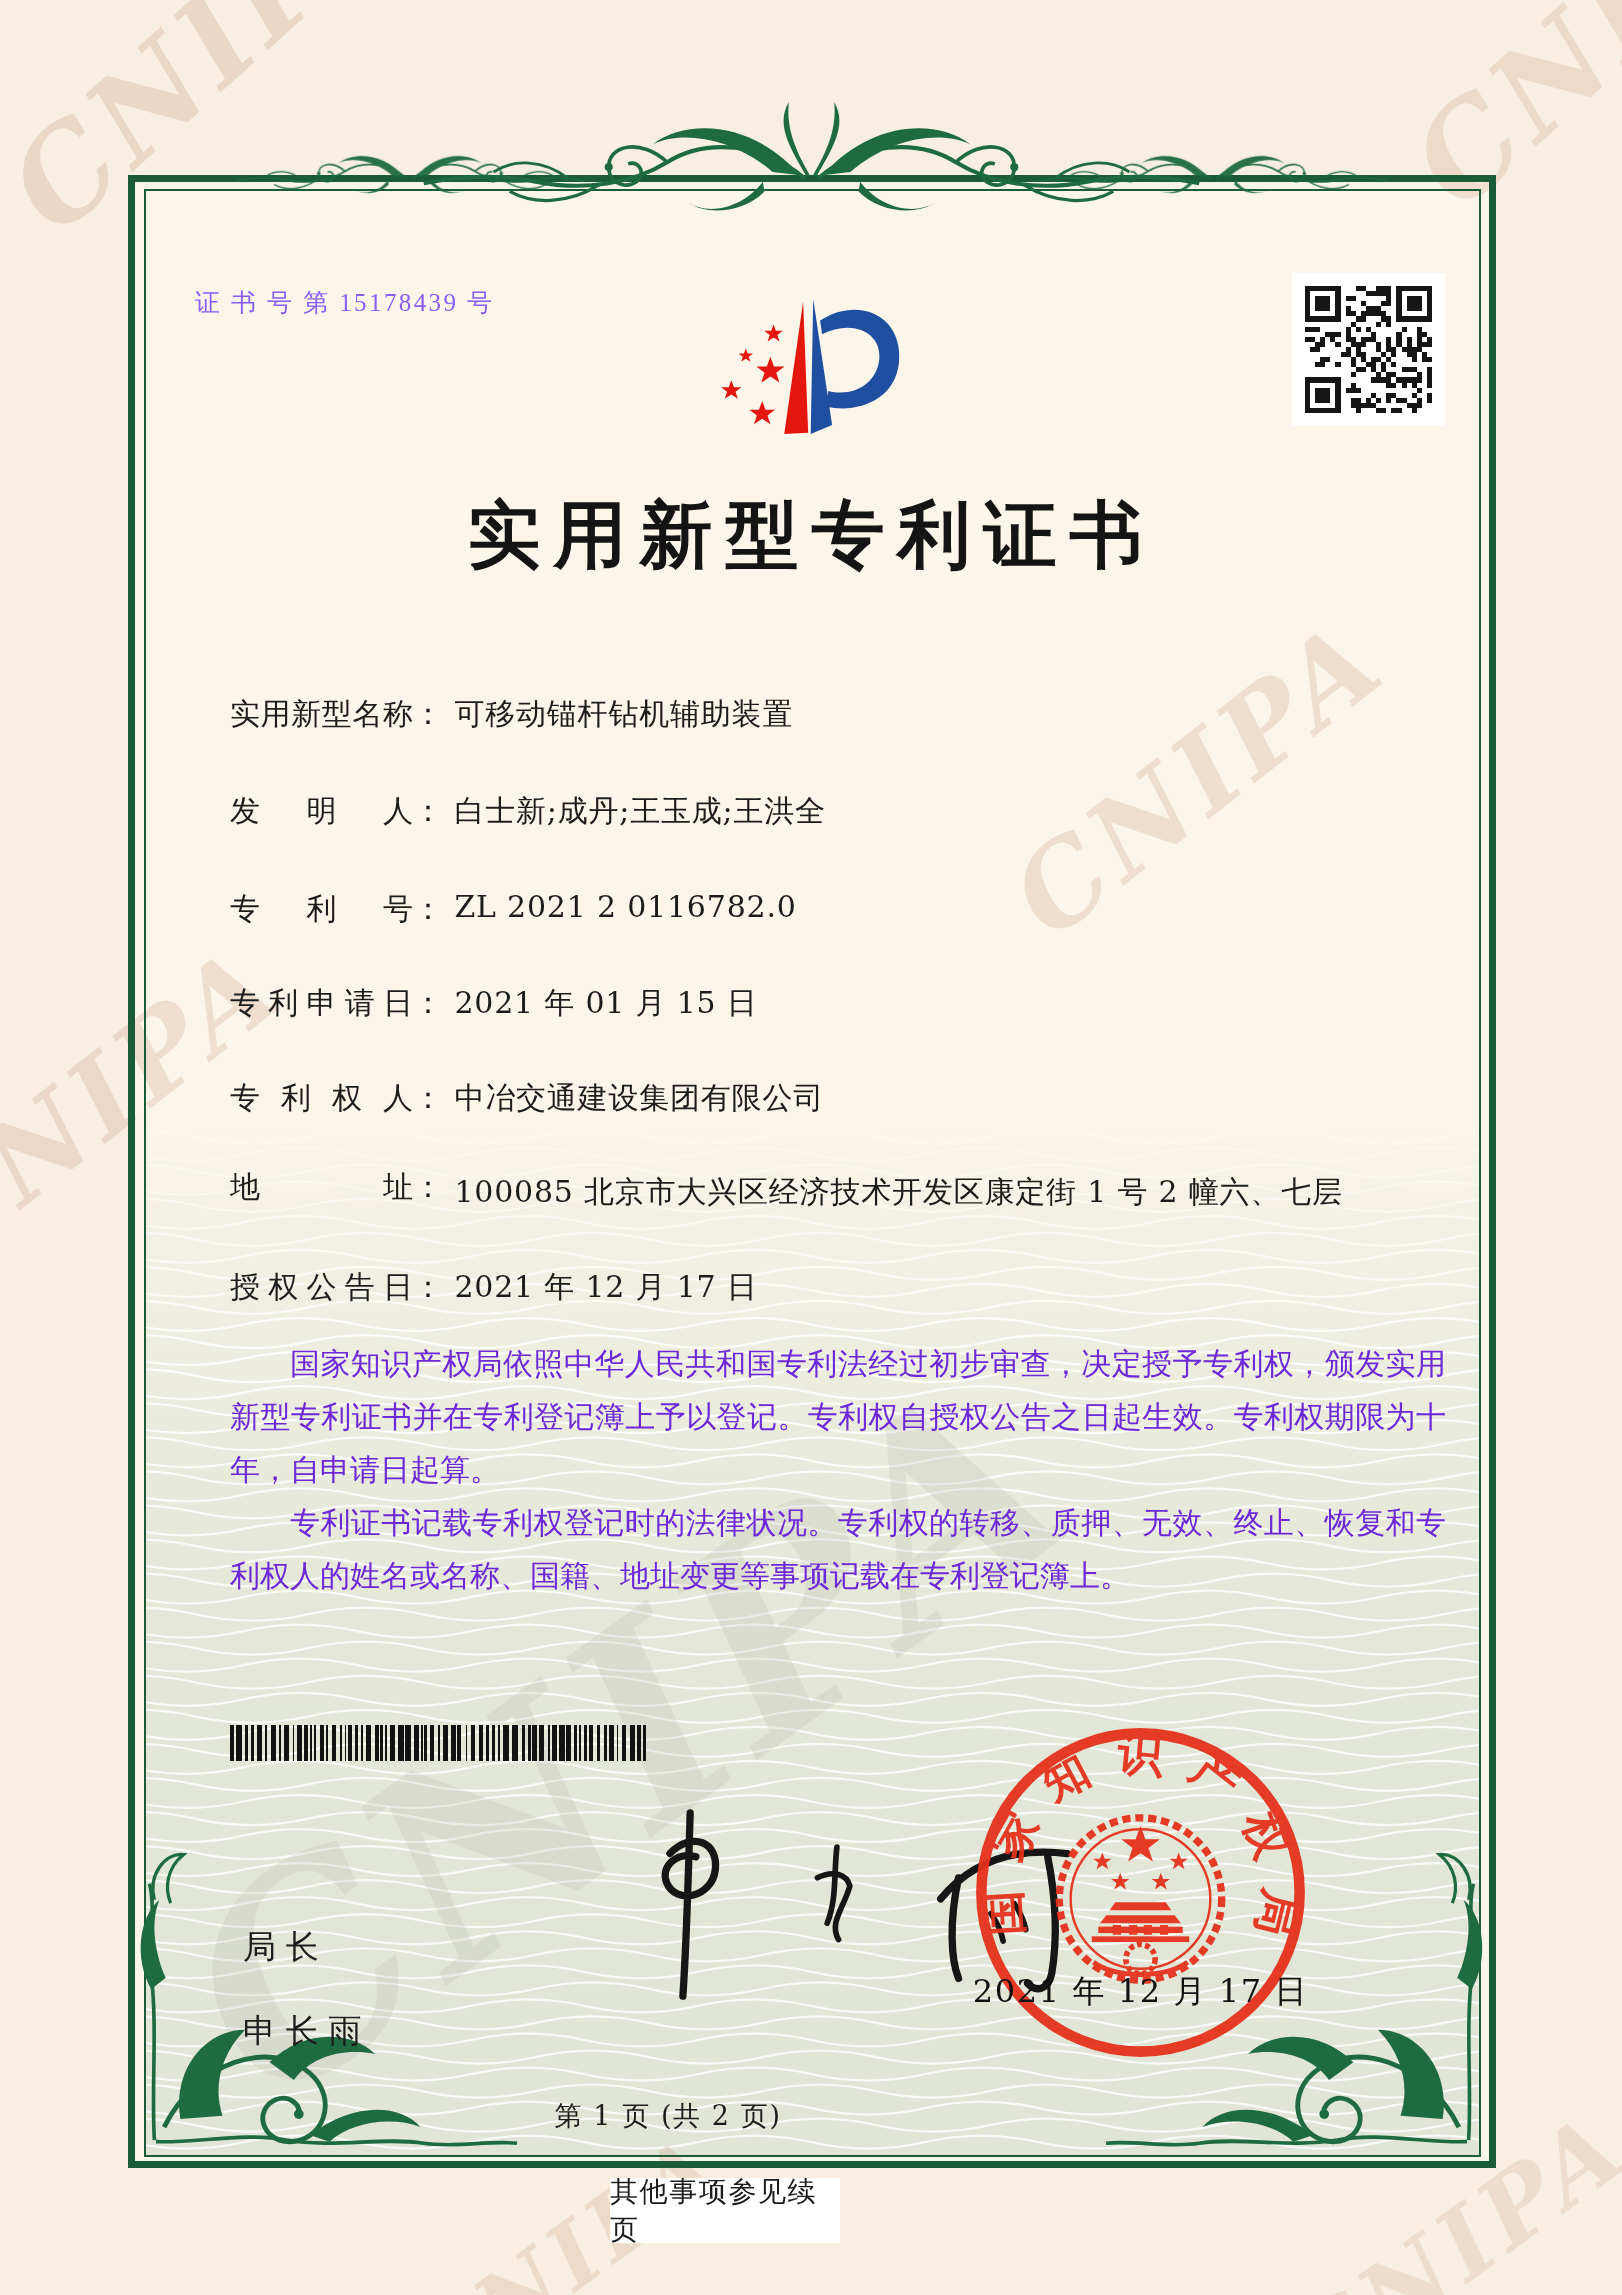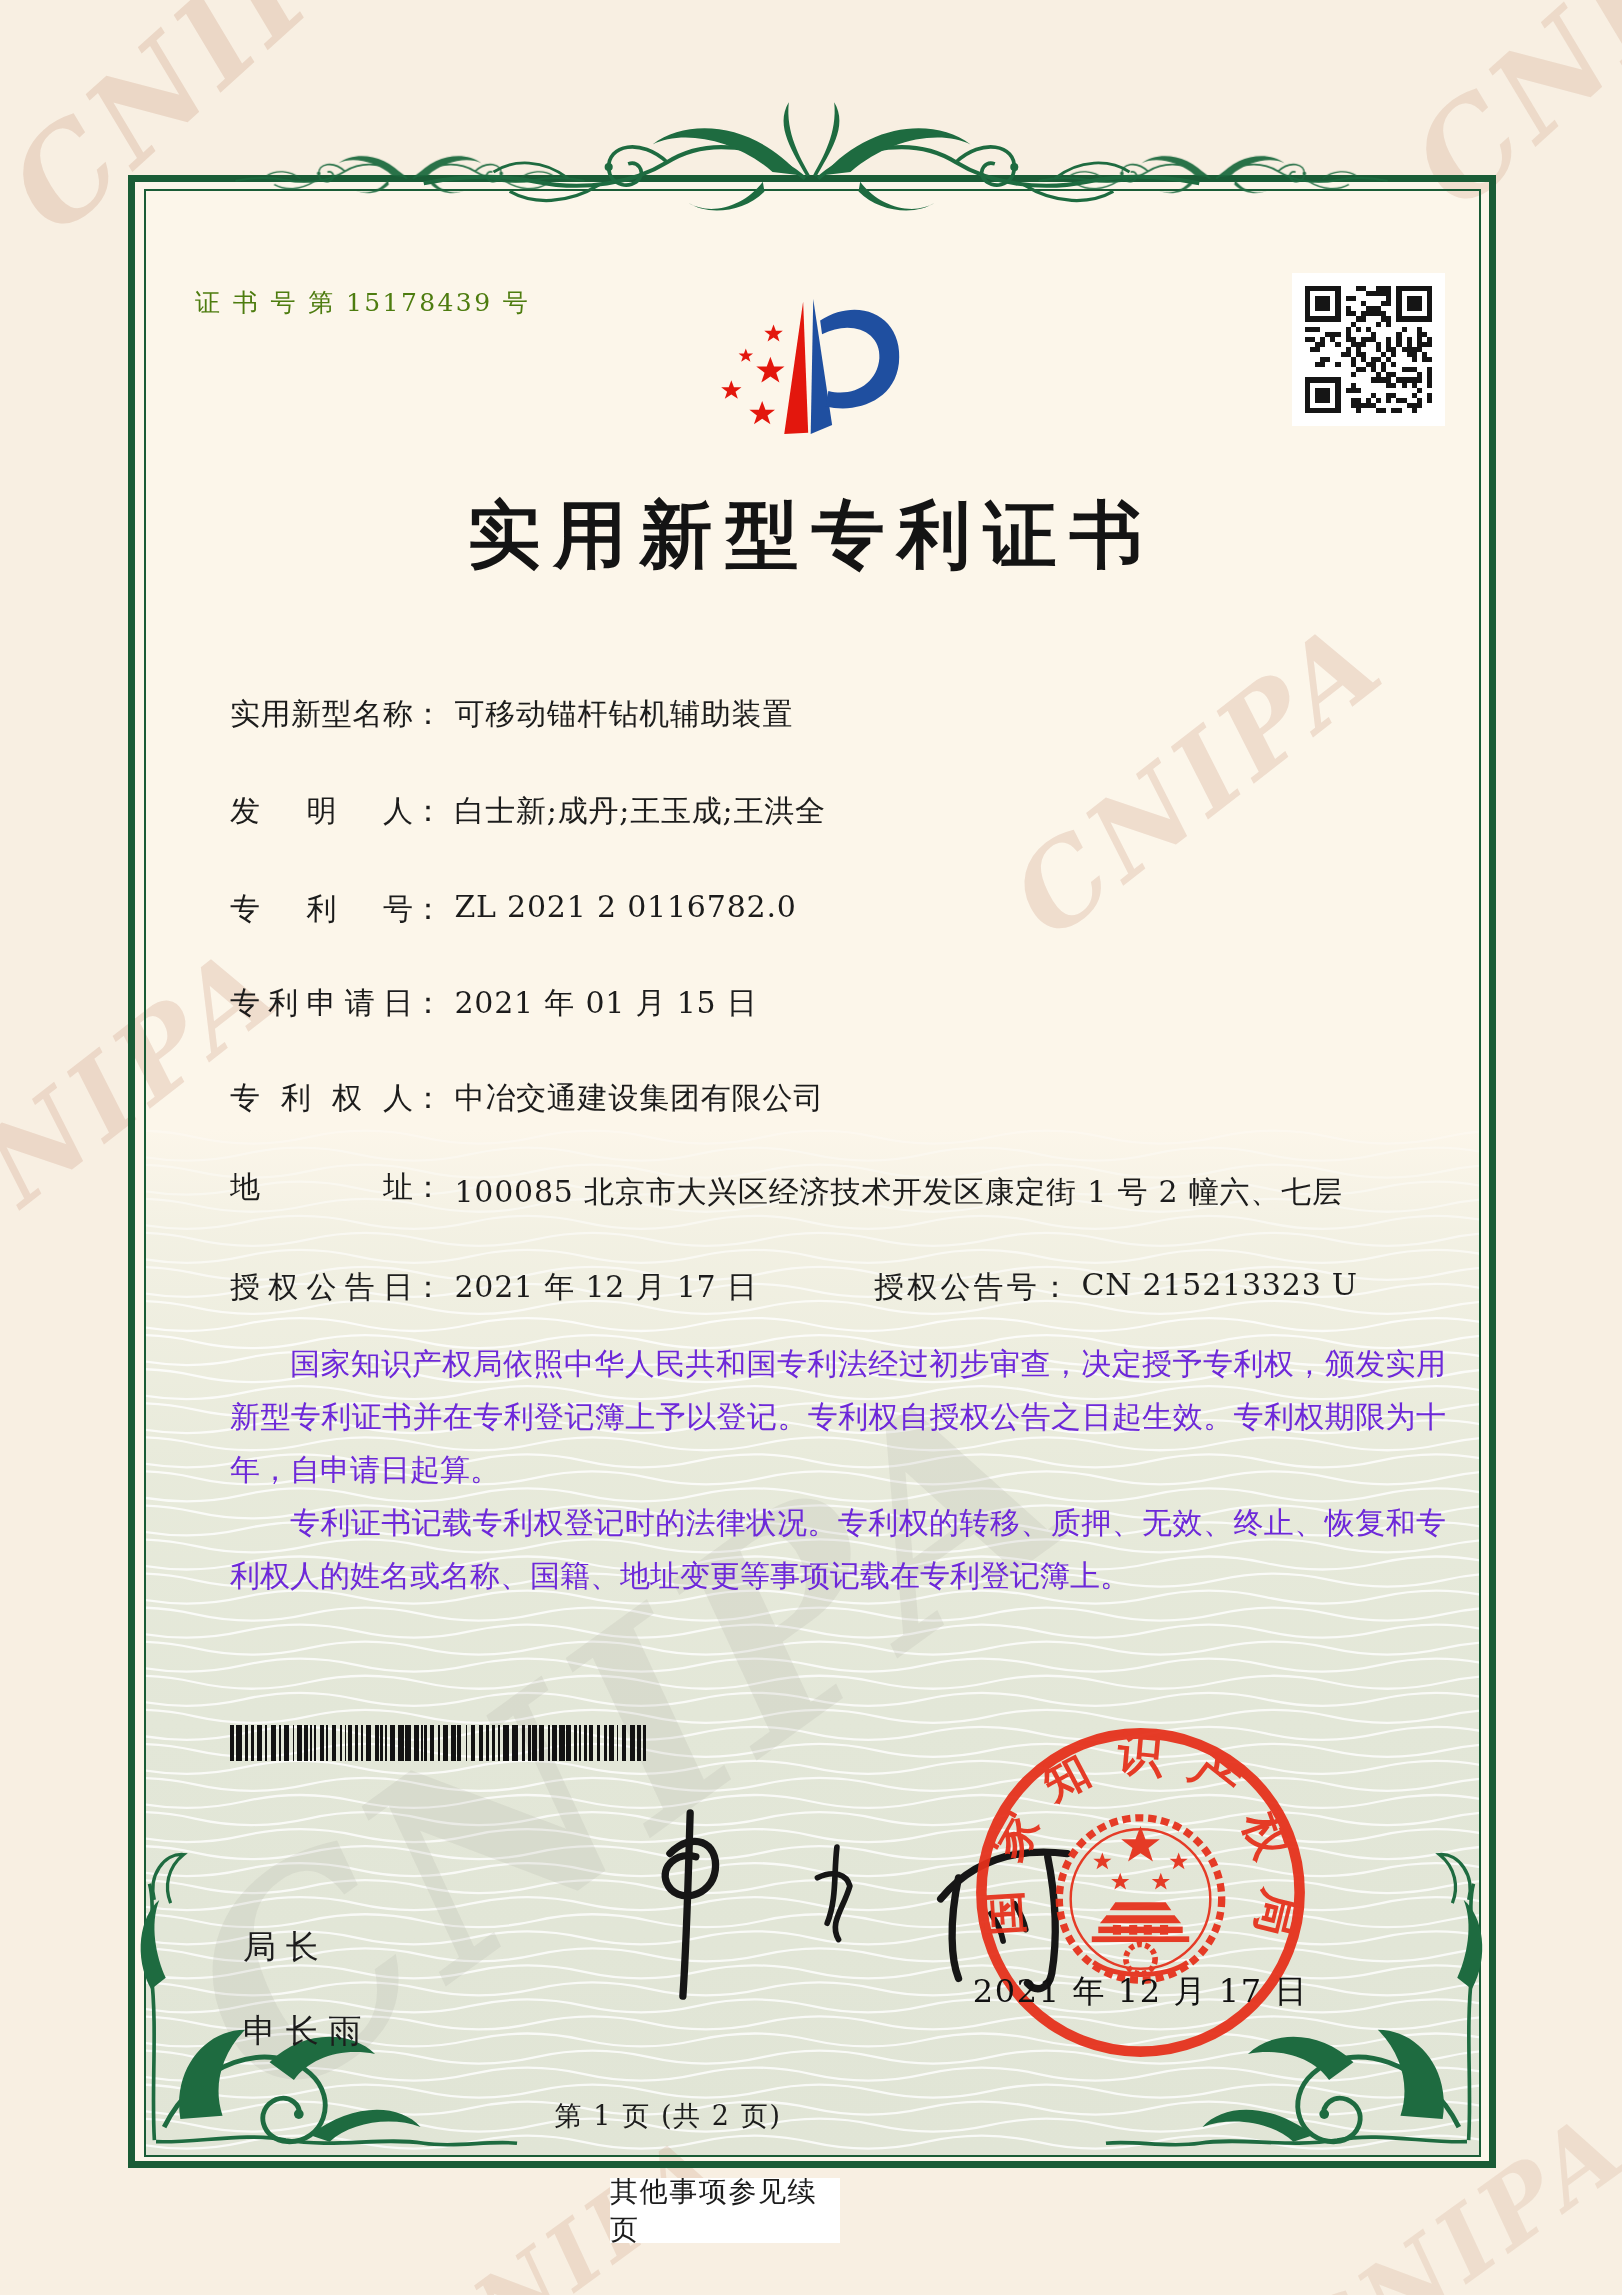--- a/index.html
+++ b/index.html
@@ -19,21 +19,21 @@
     position:absolute;left:146px;top:1129px;width:1334px;height:1027px;z-index:1;overflow:hidden;
     background:linear-gradient(180deg, rgba(233,235,222,0) 0px, rgba(231,234,219,.45) 105px,
                rgba(228,232,216,.85) 349px, #e3e7d8 584px, #e1e5d6 100%);
   }
   .wave-zone svg{display:block;}
   
   .wm{position:absolute;z-index:2;font-family:"DejaVu Serif",serif;font-style:italic;font-weight:bold;
       letter-spacing:6.5px;pointer-events:none;white-space:nowrap;}
   
   .content{position:absolute;inset:0;z-index:8;}
-  .certno{position:absolute;left:195px;top:286px;font-size:25px;letter-spacing:2.4px;color:#4d7c0f;}
+  .certno{position:absolute;left:195px;top:286px;font-size:25px;letter-spacing:2.4px;color:#8b5cf6;font-family:Liberation Serif, serif;}
   .title{position:absolute;left:0;top:487px;width:1623px;text-align:center;
          font-size:73px;font-weight:bold;letter-spacing:13px;color:#141414;}
   .frow{position:absolute;left:230px;font-size:30px;white-space:nowrap;}
   .flabel{display:inline-block;width:183px;text-align:justify;text-align-last:justify;vertical-align:top;}
   .fcolon{display:inline-block;vertical-align:top;}
   .fvalue{display:inline-block;margin-left:11.4px;vertical-align:top;letter-spacing:0.8px;}
   .fvalue.wrap{white-space:normal;width:978px;line-height:49px;}
   .paras{position:absolute;left:230px;top:1337px;width:1216px;font-size:30px;line-height:53px;
          text-align:justify;color:#6d28d9;}
   .paras p{margin:0;text-indent:2em;}
@@ -491,23 +491,20 @@
     </div>
     <div class="frow" style="top:1078px">
       <span class="flabel">专利权人</span><span class="fcolon">：</span><span class="fvalue">中冶交通建设集团有限公司</span>
     </div>
     <div class="frow" style="top:1167px">
       <span class="flabel">地址</span><span class="fcolon">：</span><span class="fvalue wrap">100085 北京市大兴区经济技术开发区康定街 1 号 2 幢六、七层</span>
     </div>
     <div class="frow" style="top:1267px">
       <span class="flabel">授权公告日</span><span class="fcolon">：</span><span class="fvalue">2021 年 12 月 17 日</span>
     </div>
-    <div class="frow" style="top:1267px;left:874px">
-      <span style="letter-spacing:3.2px;">授权公告号</span><span>：</span><span class="fvalue">CN 215213323 U</span>
-    </div>
 
     <div class="paras">
       <p>国家知识产权局依照中华人民共和国专利法经过初步审查，决定授予专利权，颁发实用新型专利证书并在专利登记簿上予以登记。专利权自授权公告之日起生效。专利权期限为十年，自申请日起算。</p>
       <p>专利证书记载专利权登记时的法律状况。专利权的转移、质押、无效、终止、恢复和专利权人的姓名或名称、国籍、地址变更等事项记载在专利登记簿上。</p>
     </div>
 
     <svg class="barcode" id="barcode" width="424" height="36" viewBox="0 0 522 44" shape-rendering="crispEdges">
         <rect x="0" y="0" width="5" height="44" fill="#121212"></rect>
         <rect x="8" y="0" width="7" height="44" fill="#121212"></rect>
         <rect x="19" y="0" width="3" height="44" fill="#121212"></rect>

